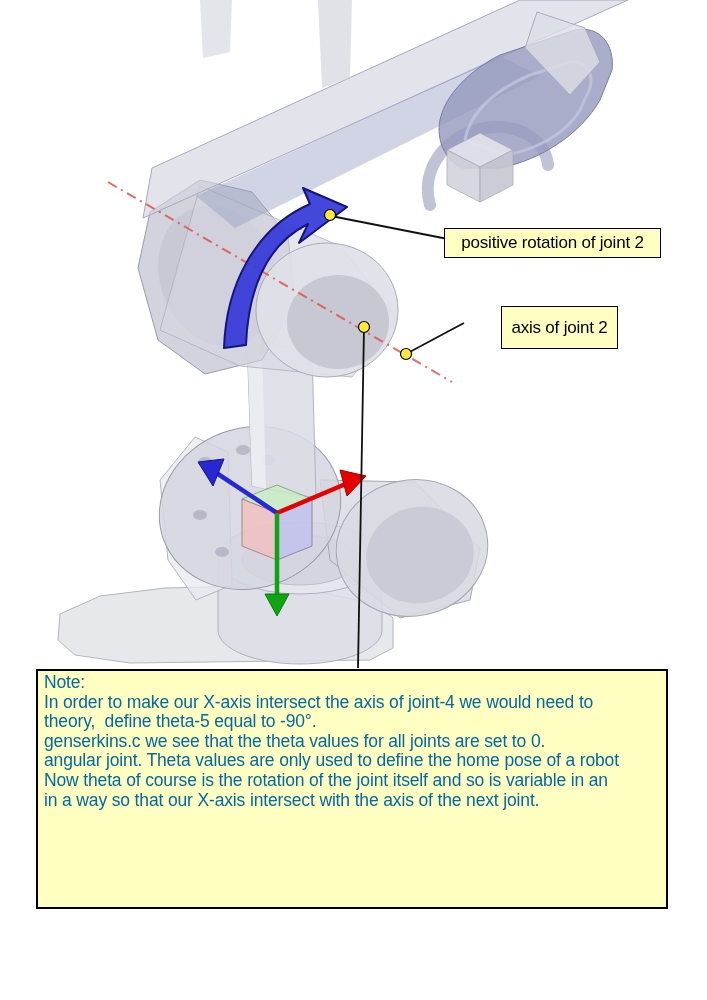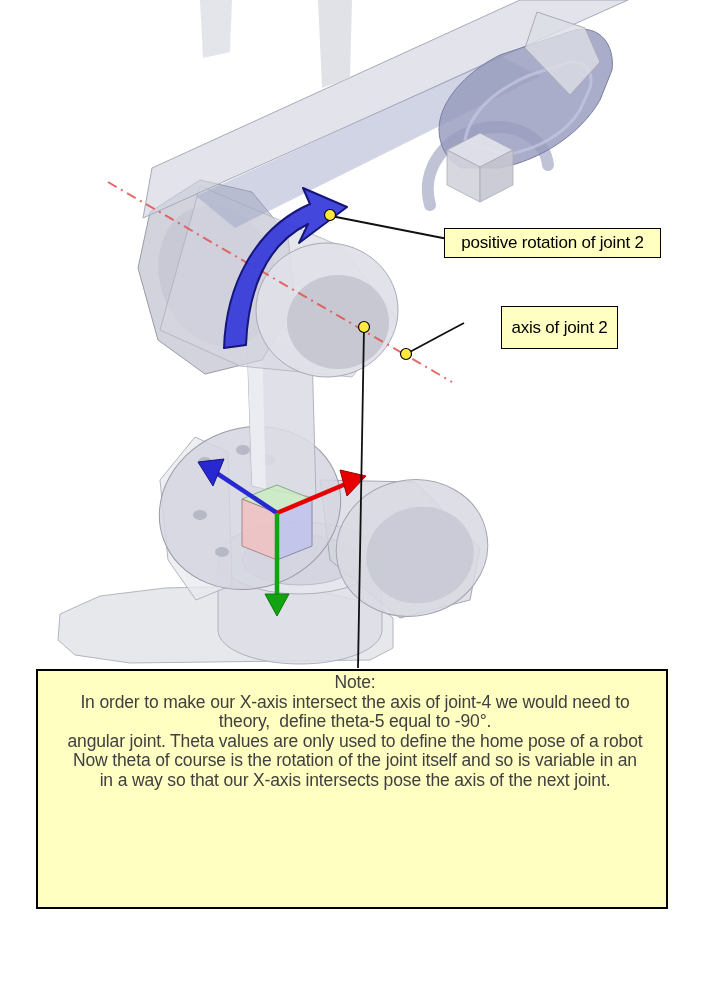--- a/index.html
+++ b/index.html
@@ -8,21 +8,21 @@
   #robot-svg{position:absolute;left:0;top:0;}
   .callout-label{position:absolute;box-sizing:border-box;background:#ffffc2;
      border:1.6px solid #000;display:flex;align-items:center;justify-content:center;
      font-size:17px;letter-spacing:-0.2px;color:#000;white-space:nowrap;}
   #label-positive-rotation{left:444px;top:228px;width:217px;height:30px;}
   #label-axis{left:465px;top:306px;width:117px;height:43px;margin-left:36px;}
   #note-box{position:absolute;left:36px;top:669px;width:632px;height:240px;
      box-sizing:border-box;background:#ffffc2;border:2px solid #000;
      padding:2px 0 0 6px;overflow:hidden;}
   .note-line{font-size:17.5px;line-height:19.6px;letter-spacing:-0.15px;
-     white-space:pre;color:#404040;text-align:center;}
+     white-space:pre;color:#0369a1;}
 </style>
 </head>
 <body>
 
 <div id="stage">
 
   <svg id="robot-svg" width="707" height="1000" viewBox="0 0 707 1000">
 
     <g stroke-linejoin="round">
 
@@ -112,18 +112,19 @@
   </div>
 
   <div class="callout-label" id="label-axis">
     <span>axis of joint 2</span>
   </div>
 
   <div id="note-box">
     <div class="note-line">Note:</div>
     <div class="note-line">In order to make our X-axis intersect the axis of joint-4 we would need to</div>
     <div class="note-line">theory,  define theta-5 equal to -90°.</div>
+    <div class="note-line">genserkins.c we see that the theta values for all joints are set to 0.</div>
     <div class="note-line">angular joint. Theta values are only used to define the home pose of a robot</div>
     <div class="note-line">Now theta of course is the rotation of the joint itself and so is variable in an</div>
-    <div class="note-line">in a way so that our X-axis intersects pose the axis of the next joint.</div>
+    <div class="note-line">in a way so that our X-axis intersect with the axis of the next joint.</div>
   </div>
 
 </div>
 
 </body></html>

